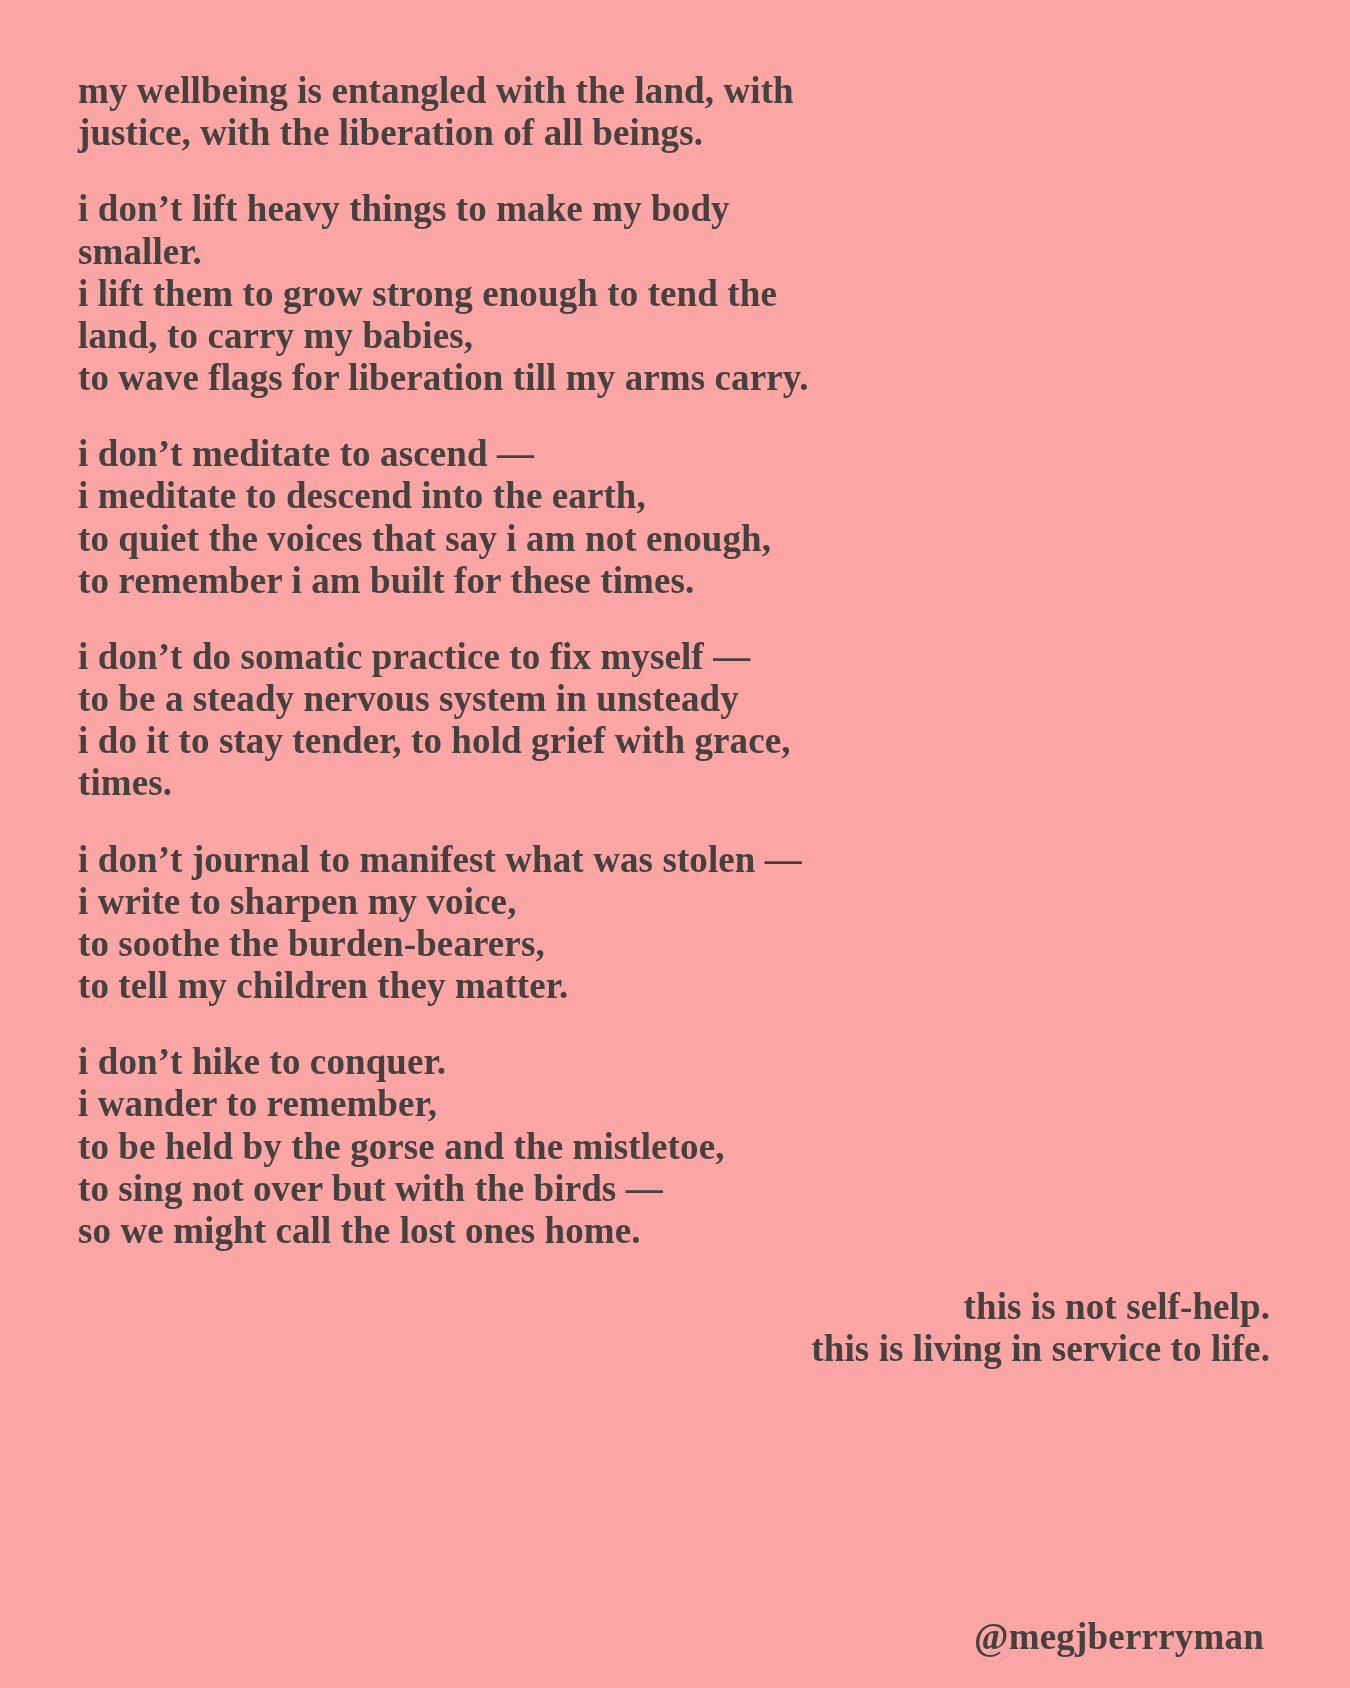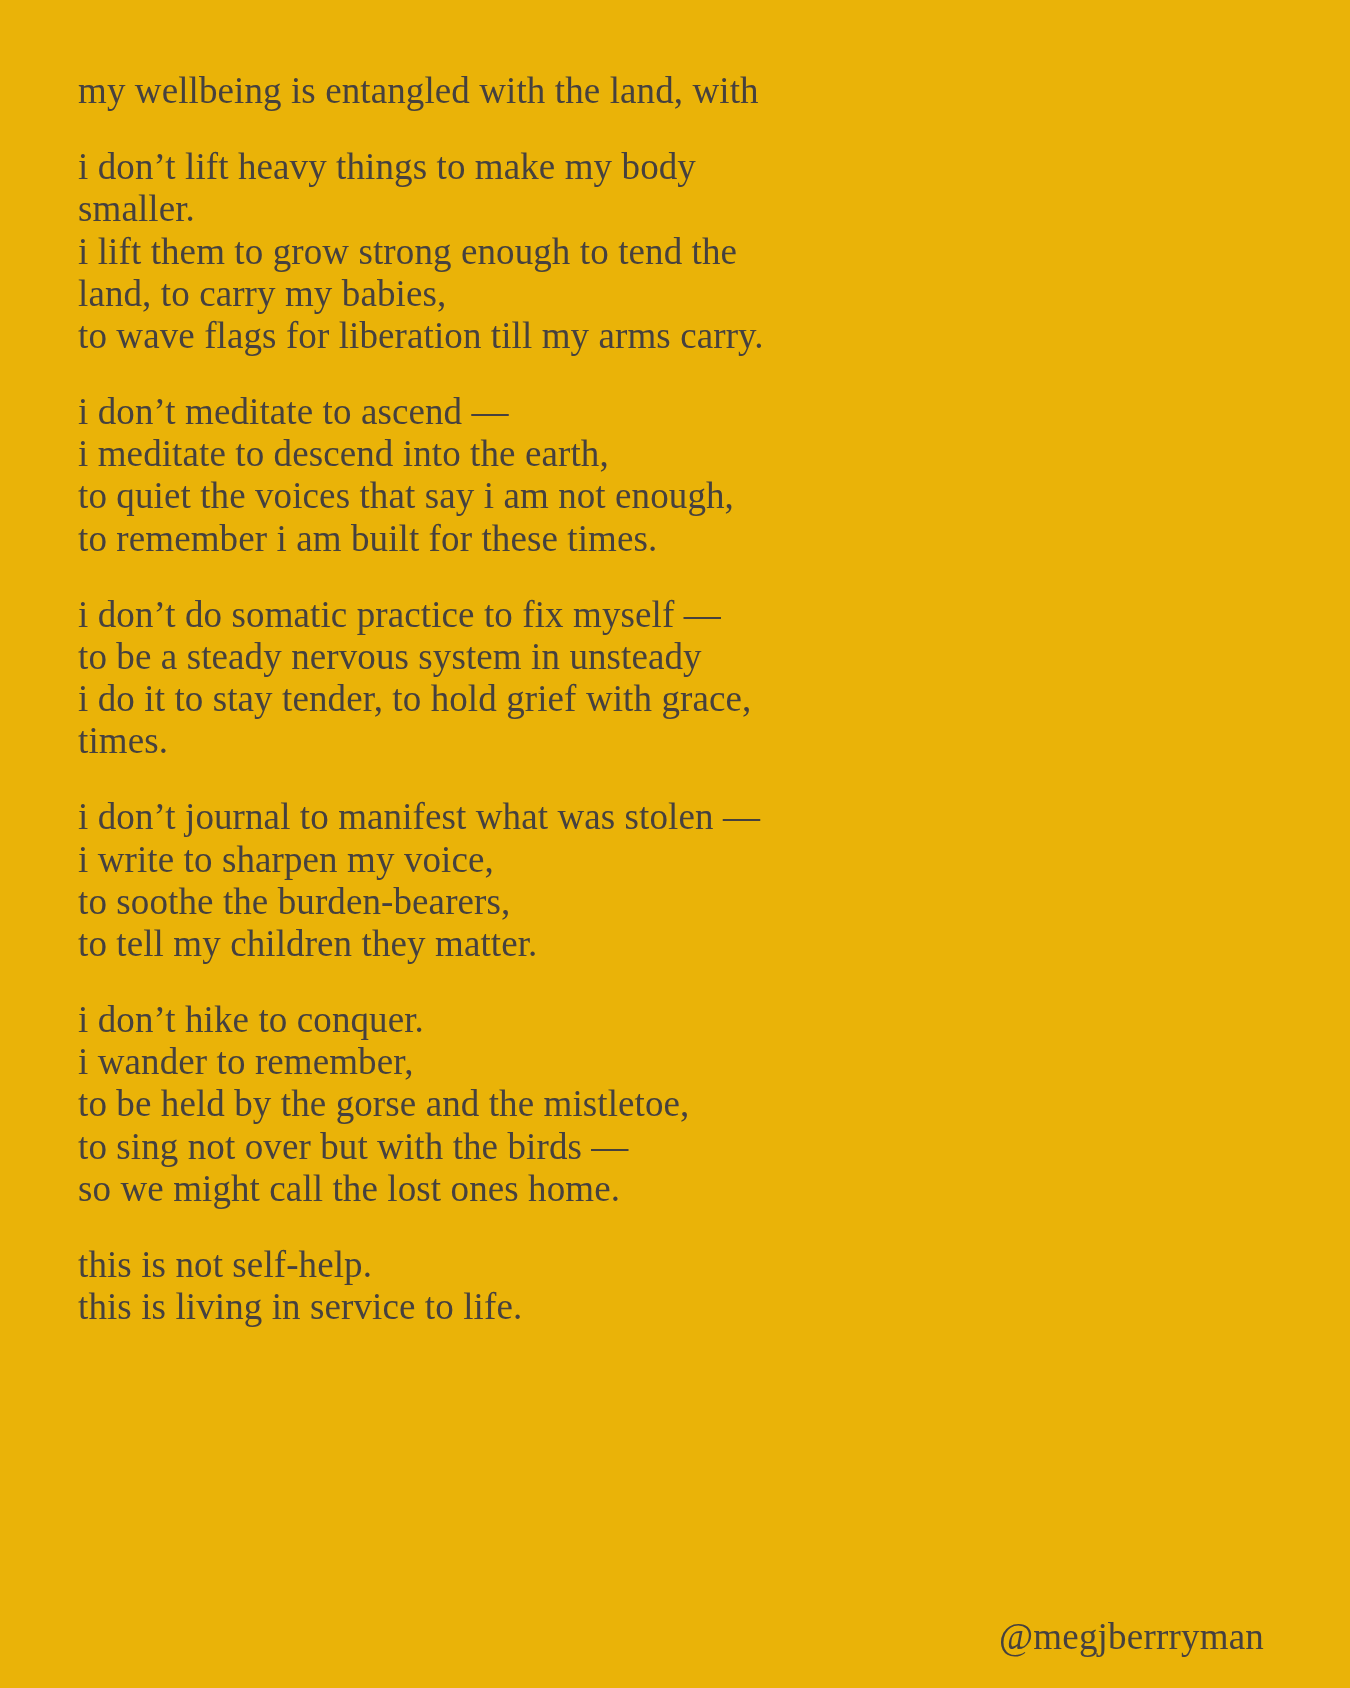--- a/index.html
+++ b/index.html
@@ -12,33 +12,35 @@
     background: #eae3dd;
     font-family: "Liberation Serif", serif;
     overflow: hidden;
   }
   .page {
     position: relative;
     width: 1350px;
     height: 1688px;
     box-sizing: border-box;
     padding: 70px 80px 40px 78px;
-    background: #eab308;
+    background: #fca5a5;
+    font-weight: bold;
   }
   .poem {
     color: #46413f;
     font-size: 37px;
     line-height: 1.14;
     letter-spacing: 0.1px;
   }
   .stanza {
     margin: 0 0 34px 0;
   }
   .stanza:last-of-type {
     margin-bottom: 4px;
+    text-align: right;
   }
   .line {
     display: block;
     white-space: pre-wrap;
   }
   .handle {
     position: absolute;
     right: 86px;
     bottom: 30px;
     color: #46413f;
@@ -46,20 +48,21 @@
     letter-spacing: 0.2px;
   }
 </style>
 </head>
 <body>
 
 <div class="page">
   <div class="poem" id="poem-body">
       <p class="stanza">
         <span class="line">my wellbeing is entangled with the land, with</span>
+        <span class="line">justice, with the liberation of all beings.</span>
       </p>
       <p class="stanza">
         <span class="line">i don’t lift heavy things to make my body</span>
         <span class="line">smaller.</span>
         <span class="line">i lift them to grow strong enough to tend the</span>
         <span class="line">land, to carry my babies,</span>
         <span class="line">to wave flags for liberation till my arms carry.</span>
       </p>
       <p class="stanza">
         <span class="line">i don’t meditate to ascend —</span>

